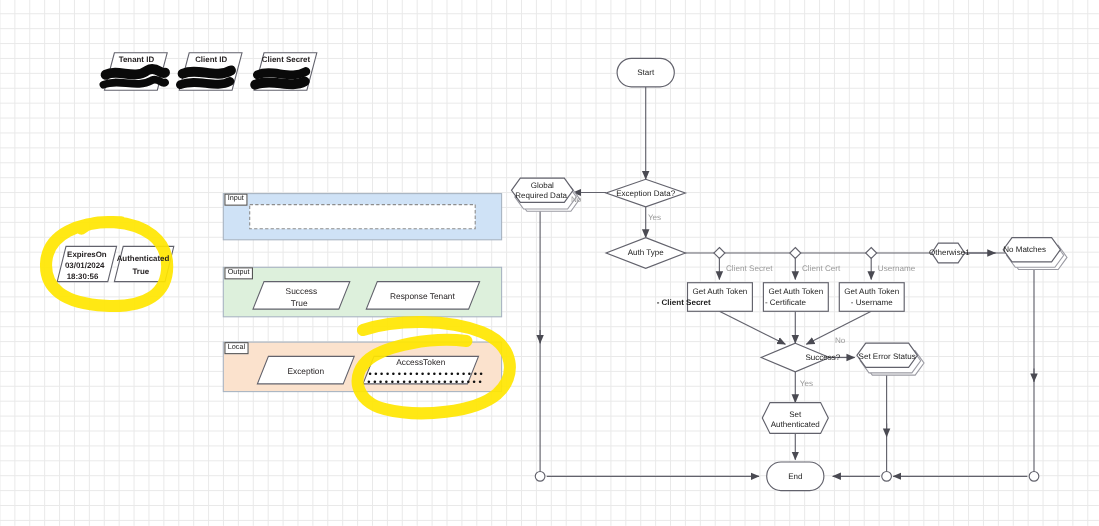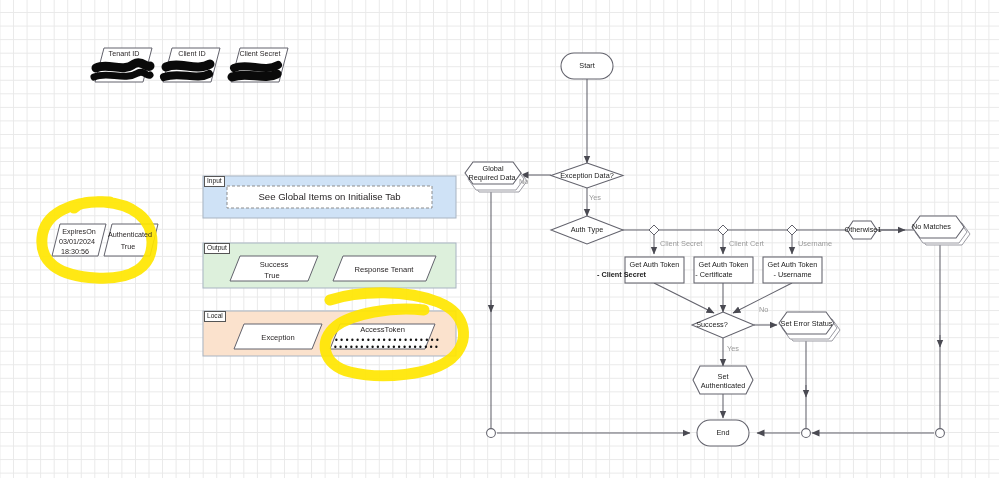--- a/index.html
+++ b/index.html
@@ -14,21 +14,21 @@
     background-color:#ffffff;
     background-image:
       linear-gradient(to right,#e9e9e9 1px,transparent 1px),
       linear-gradient(to bottom,#e9e9e9 1px,transparent 1px);
     background-size:13.55px 13.55px;
     background-position:-0.5px -1.5px;
   }
   #svgroot{position:absolute;left:0;top:0;width:999px;height:478px;}
   .lbl{position:absolute;color:#231f20;text-align:center;line-height:1.12;
        white-space:nowrap;pointer-events:none;}
-  .s7{font-size:7.2px;}
+  .s7{font-size:7.2px;font-weight:bold;}
   .s75{font-size:7.6px;}
   .s9{font-size:9.6px;}
   .flowtxt{font-size:7.3px;color:#1b1b1b;}
   .branchtxt{font-size:7.4px;color:#9a9a9a;}
   .paneltab{
     position:absolute;background:#ffffff;border:1px solid #555;
     font-size:6.6px;color:#222;padding:0px 2px 1px 2px;line-height:1.25;
   }
   .dotsrow{
     font-size:8px;letter-spacing:0.6px;color:#111;line-height:7px;
@@ -178,21 +178,20 @@
   <div class="lbl s7" style="left:52px;top:228px;width:54px;">ExpiresOn</div>
   <div class="lbl s7" style="left:50px;top:238px;width:54px;">03/01/2024</div>
   <div class="lbl s7" style="left:48px;top:248px;width:54px;">18:30:56</div>
   <div class="lbl s7" style="left:104px;top:231px;width:52px;">Authenticated</div>
   <div class="lbl s7" style="left:102px;top:243px;width:52px;">True</div>
 
   <div class="paneltab" style="left:204px;top:176px;">Input</div>
   <div class="paneltab" style="left:204px;top:243px;">Output</div>
   <div class="paneltab" style="left:204px;top:311px;">Local</div>
 
-  <div class="lbl s9" style="left:227px;top:192px;width:205px;">See Global Items on Initialise Tab</div>
 
   <div class="lbl s75" style="left:240px;top:261px;width:68px;">Success</div>
   <div class="lbl s75" style="left:238px;top:272px;width:68px;">True</div>
   <div class="lbl s75" style="left:340px;top:266px;width:88px;">Response Tenant</div>
 
   <div class="lbl s75" style="left:244px;top:334px;width:68px;">Exception</div>
   <div class="lbl s75" style="left:340px;top:326px;width:85px;">AccessToken</div>
   <div class="dotsrow" style="position:absolute;left:334px;top:337px;width:88px;text-align:center;">••••••••••••••••••••</div>
   <div class="dotsrow" style="position:absolute;left:333px;top:344px;width:88px;text-align:center;">••••••••••••••••••••</div>
 
@@ -204,21 +203,21 @@
   <div class="lbl flowtxt" style="left:840px;top:226px;width:46px;">Otherwise1</div>
   <div class="lbl flowtxt" style="left:912px;top:223px;width:30px;">No Matches</div>
 
   <div class="lbl flowtxt" style="left:625px;top:261px;width:59px;">Get Auth Token</div>
   <div class="lbl flowtxt" style="left:592px;top:271px;width:59px;font-weight:bold;">- Client Secret</div>
   <div class="lbl flowtxt" style="left:694px;top:261px;width:59px;">Get Auth Token</div>
   <div class="lbl flowtxt" style="left:694px;top:271px;width:40px;">- Certificate</div>
   <div class="lbl flowtxt" style="left:763px;top:261px;width:59px;">Get Auth Token</div>
   <div class="lbl flowtxt" style="left:763px;top:271px;width:59px;">- Username</div>
 
-  <div class="lbl flowtxt" style="left:694px;top:321px;width:36px;">Success?</div>
+  <div class="lbl flowtxt" style="left:694px;top:321px;width:36px;padding-left:36px;">Success?</div>
   <div class="lbl flowtxt" style="left:779px;top:320px;width:55px;">Set Error Status</div>
   <div class="lbl flowtxt" style="left:694px;top:373px;width:58px;">Set</div>
   <div class="lbl flowtxt" style="left:692px;top:382px;width:62px;">Authenticated</div>
   <div class="lbl flowtxt" style="left:697px;top:429px;width:52px;">End</div>
 
   <div class="lbl branchtxt" style="left:519px;top:178px;width:20px;text-align:left;">No</div>
   <div class="lbl branchtxt" style="left:589px;top:194px;width:22px;text-align:left;">Yes</div>
   <div class="lbl branchtxt" style="left:660px;top:240px;width:60px;text-align:left;">Client Secret</div>
   <div class="lbl branchtxt" style="left:729px;top:240px;width:56px;text-align:left;">Client Cert</div>
   <div class="lbl branchtxt" style="left:798px;top:240px;width:56px;text-align:left;">Username</div>

